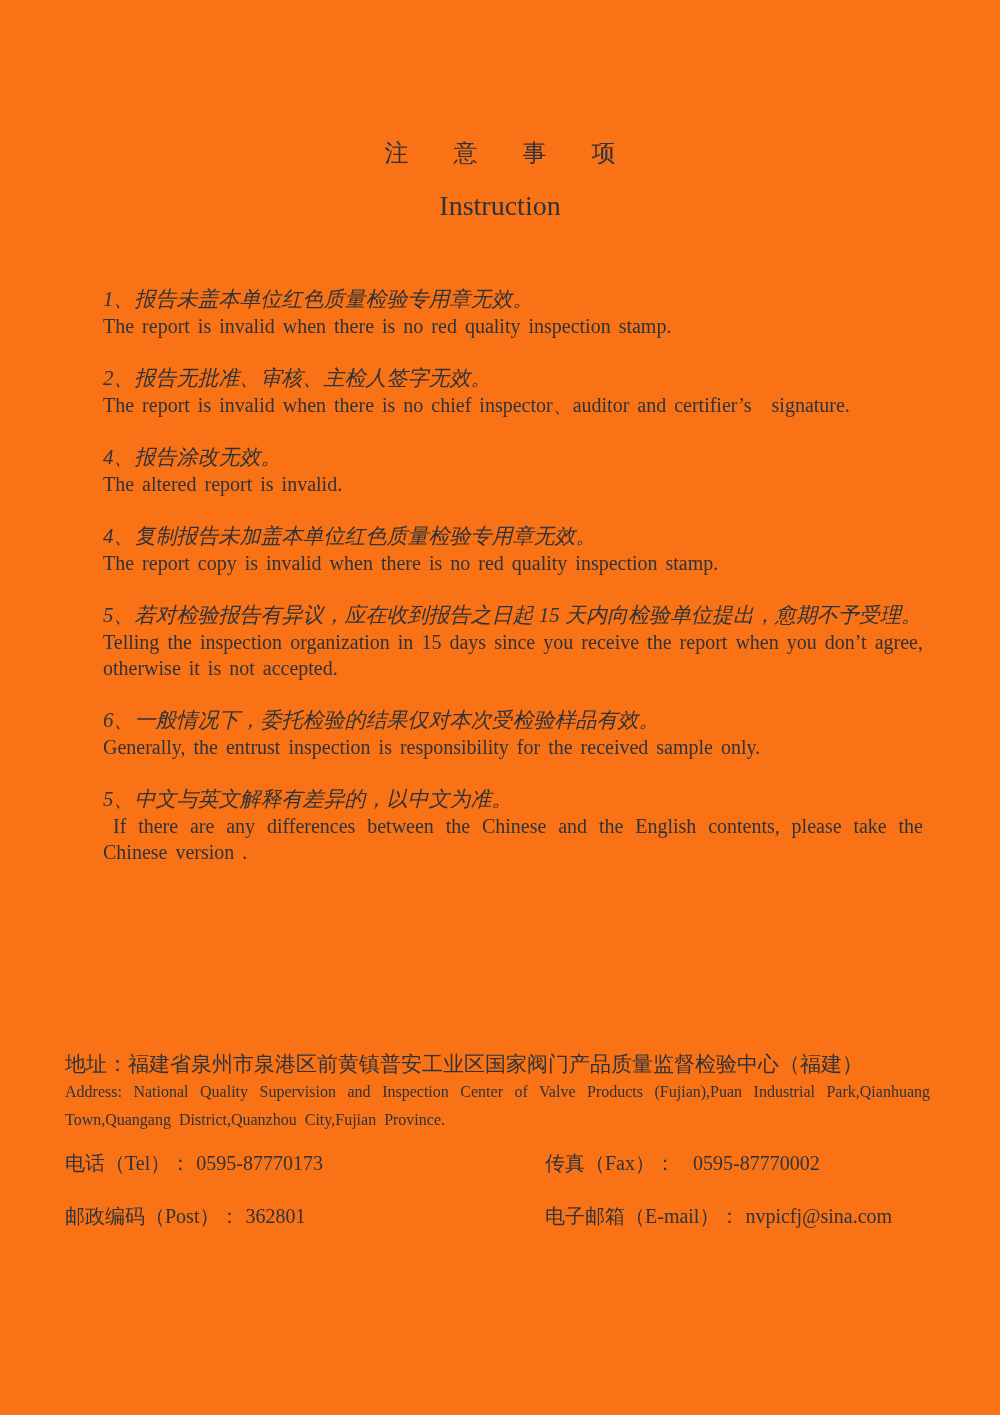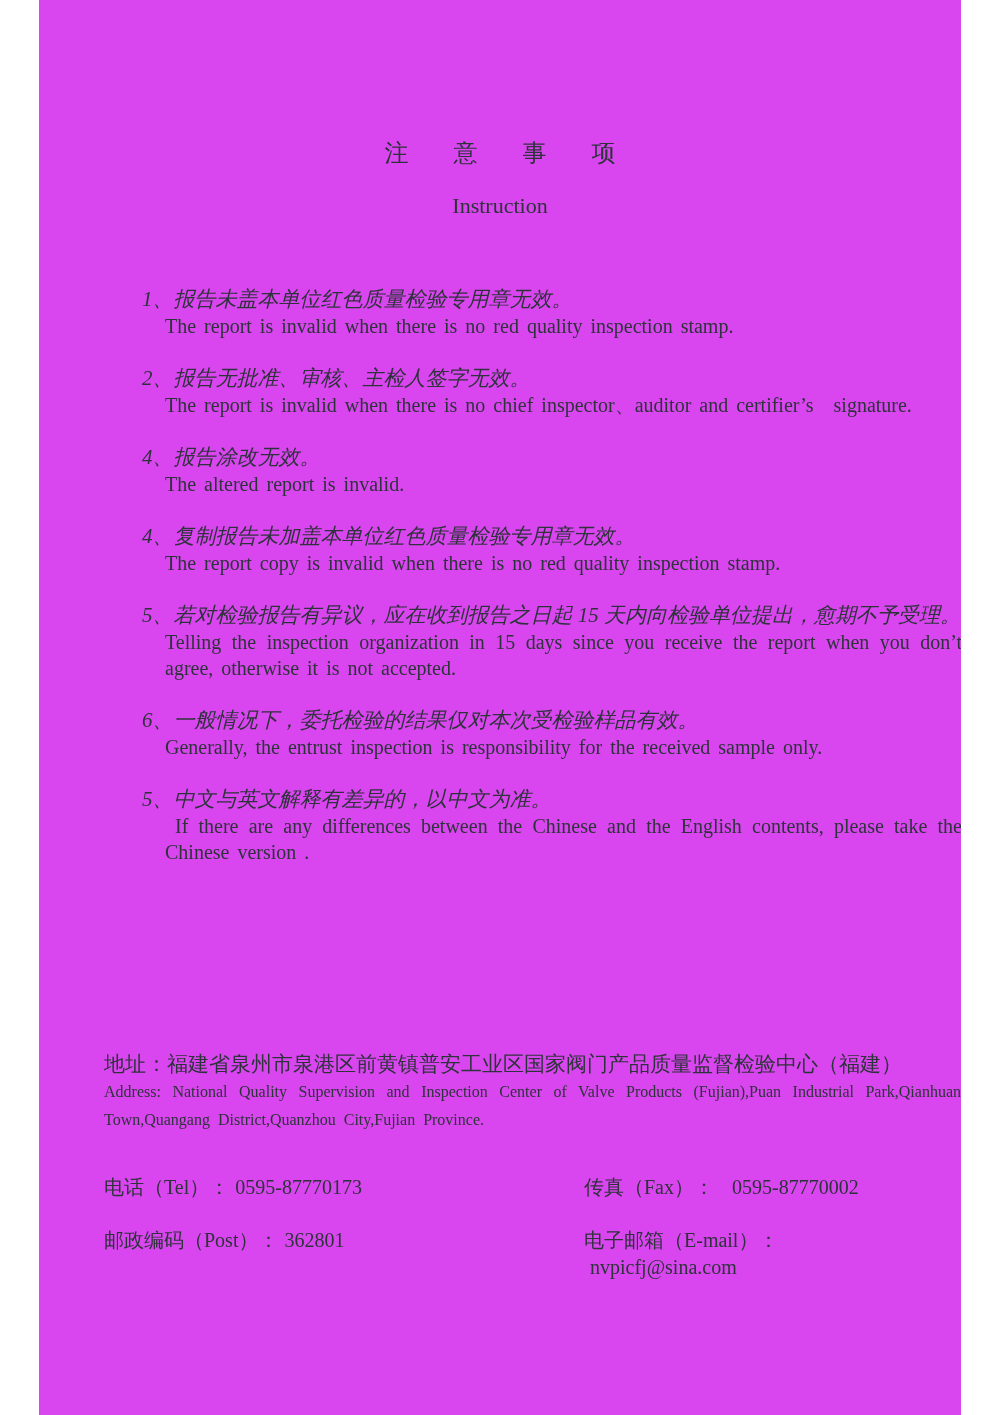--- a/index.html
+++ b/index.html
@@ -2,59 +2,58 @@
 <html><head>
 <meta charset="utf-8">
 <style>
   html, body {
     margin: 0;
     padding: 0;
     background: #ffffff;
   }
   .page {
     position: relative;
-    width: 922px;
+    width: 1000px;
     height: 1415px;
     margin: 0 auto;
-    background: #d946ef;
+    background: #f97316;
     color: #2e333b;
     font-family: "Liberation Serif", "DejaVu Serif", serif;
     overflow: hidden;
   }
   .title-cn {
     margin-top: 140px;
     text-align: center;
     font-size: 24px;
     line-height: 26px;
     letter-spacing: 45px;
     text-indent: 45px;
     font-weight: 500;
   }
   .title-en {
     margin-top: 28px;
     text-align: center;
-    font-size: 22px;
+    font-size: 28px;
     line-height: 24px;
   }
   .items {
     margin: 68px 77px 0 103px;
     width: 820px;
   }
   .item { margin-bottom: 26px; }
   .item p { margin: 0; text-align: justify; }
   .item .cn {
     font-size: 21px;
     line-height: 27px;
     font-style: italic;
   }
   .item .en {
     font-size: 20px;
     line-height: 26px;
     word-spacing: 3px;
-    margin-left: 23px;
   }
   .item .en.indent { text-indent: 10px; }
   .footer-address {
     margin: 185px 70px 0 65px;
     width: 865px;
   }
   .footer-address p { margin: 0; text-align: justify; }
   .footer-address .cn {
     font-size: 21px;
     line-height: 28px;
@@ -64,21 +63,21 @@
     line-height: 28px;
     word-spacing: 4px;
   }
   .contact-row {
     display: flex;
     margin-left: 65px;
     margin-right: 65px;
     font-size: 20px;
     line-height: 27px;
   }
-  .contact-row.row1 { margin-top: 40px; align-items: flex-end; }
+  .contact-row.row1 { margin-top: 16px; align-items: flex-end; }
   .contact-row.row2 { margin-top: 26px; }
   .contact-cell.left { width: 480px; flex: 0 0 480px; }
   .contact-cell.right { flex: 1; }
   .contact-value { margin-left: 6px; }
   .contact-value.wide-gap { margin-left: 18px; }
 </style>
 </head>
 <body>
 
 <div class="page">

